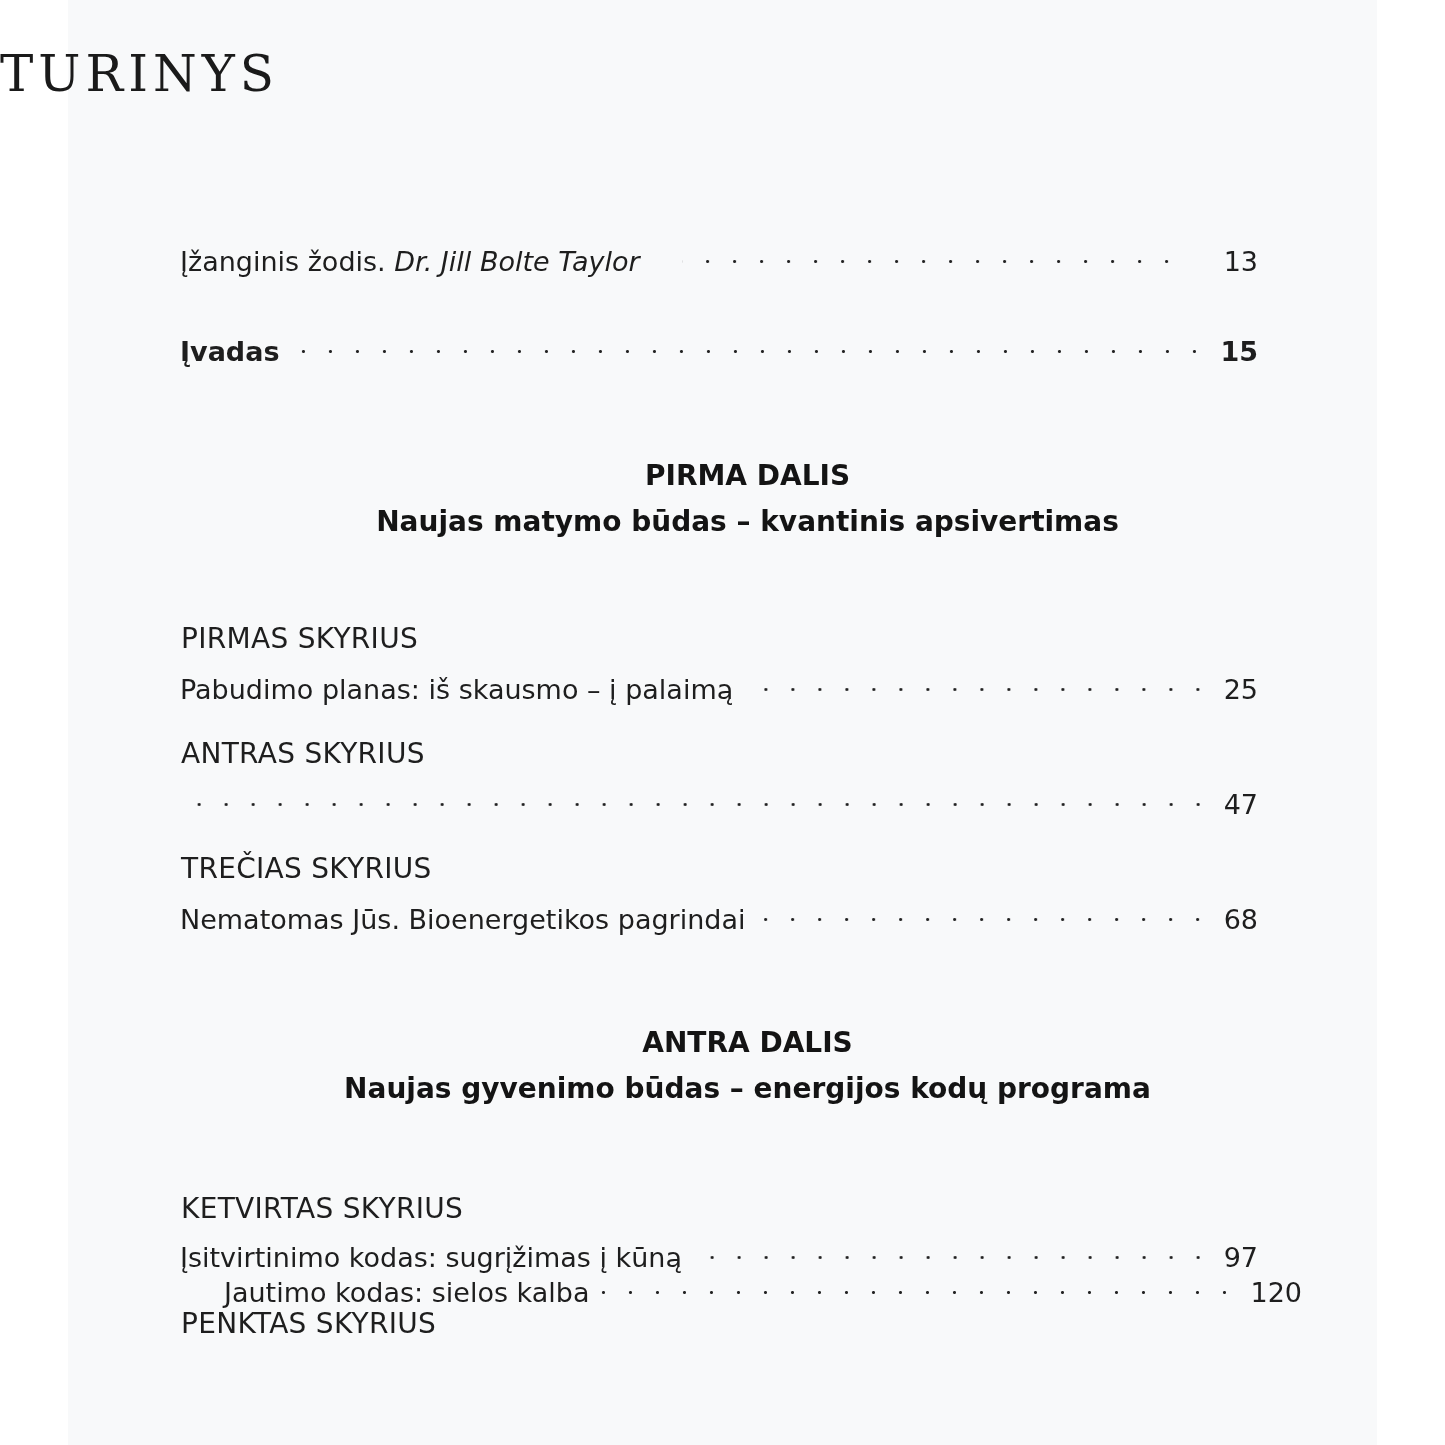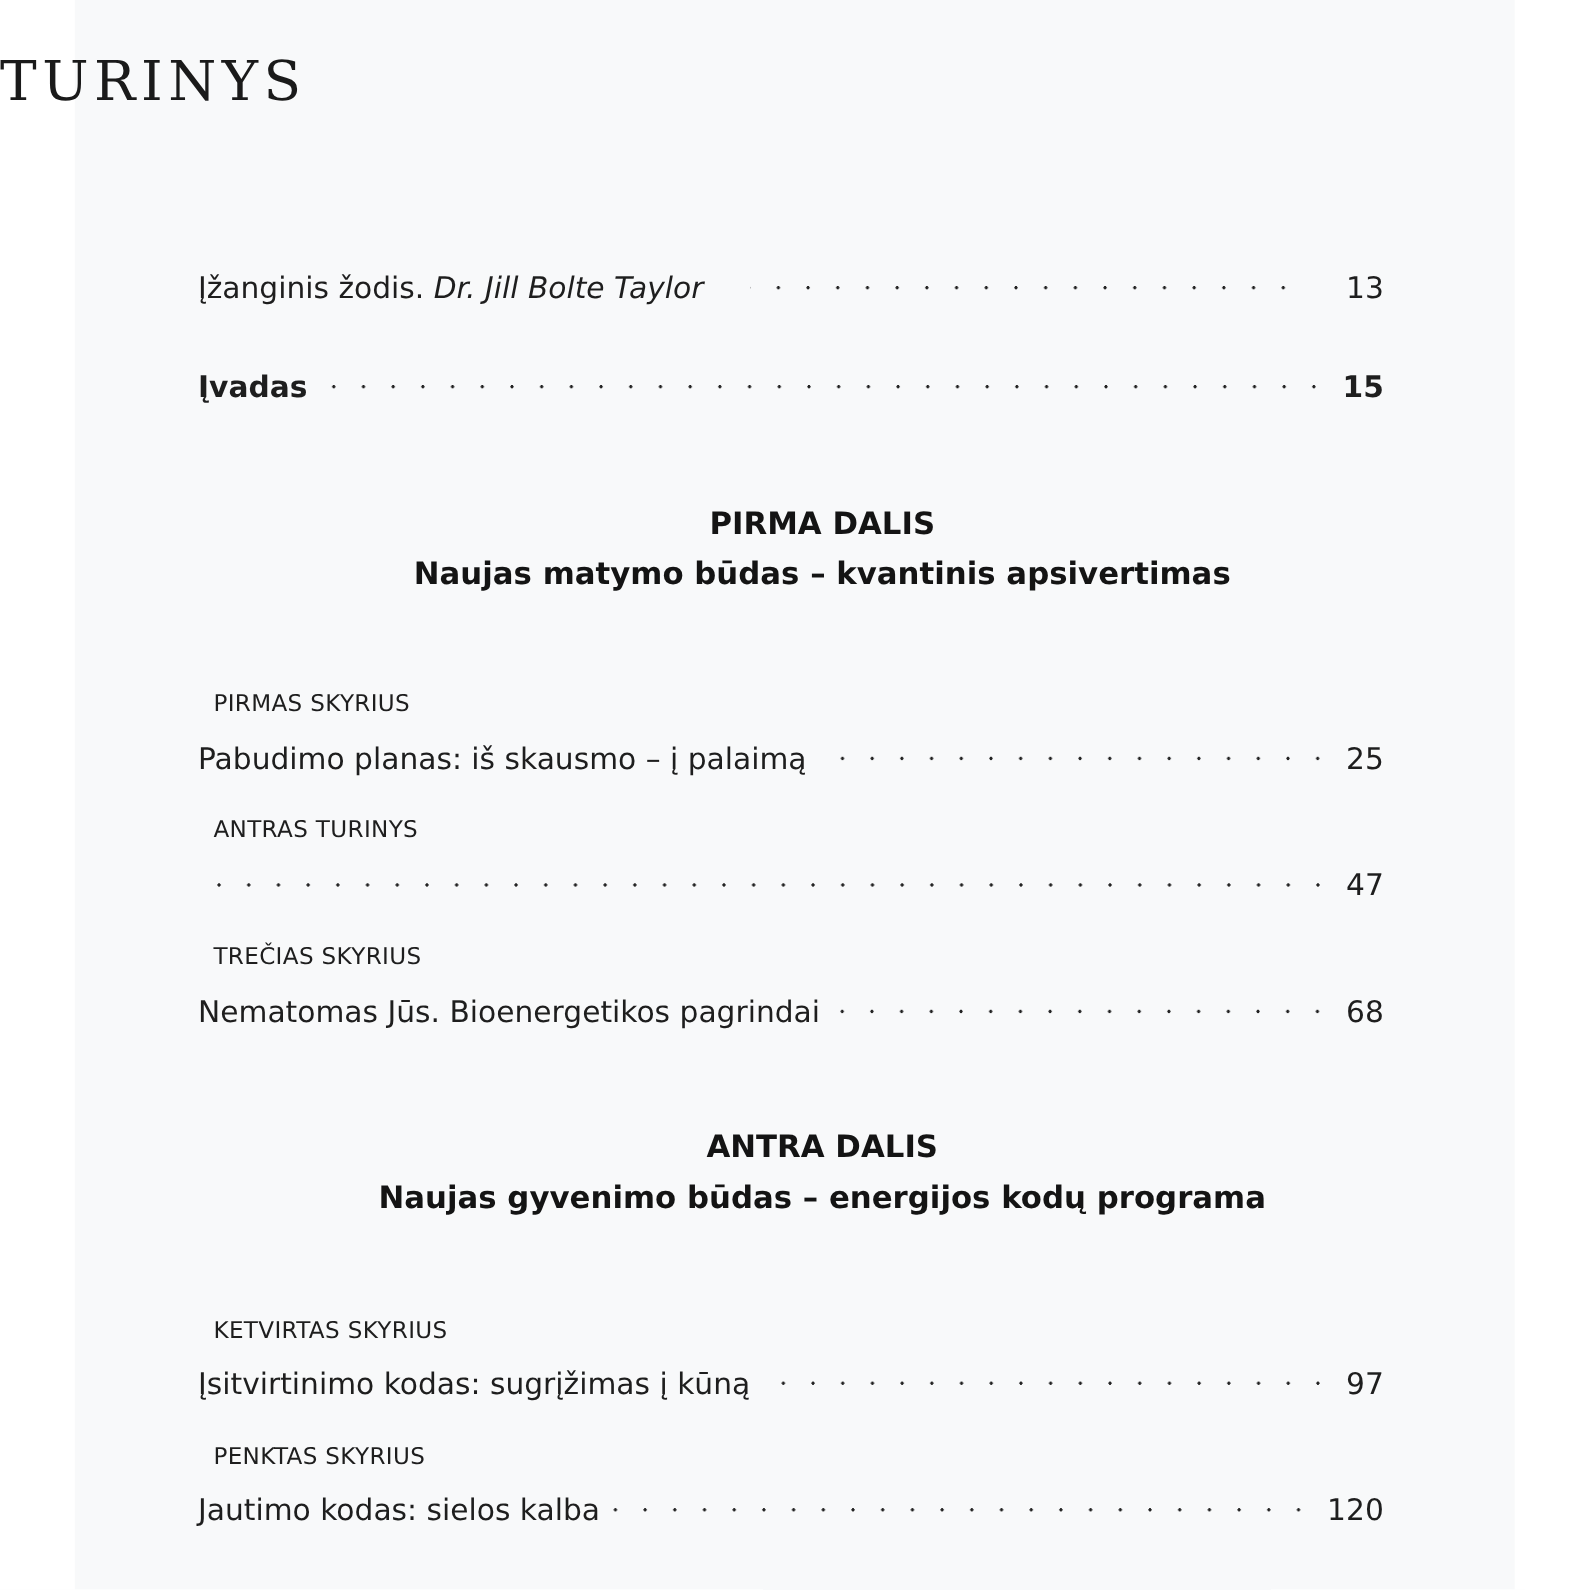--- a/index.html
+++ b/index.html
@@ -73,22 +73,22 @@
       background-repeat: repeat-x;
     }
     .entry .pagenum {
       flex: 0 0 auto;
       padding-left: 12px;
       min-width: 34px;
       text-align: left;
     }
     .chapter-label {
       position: absolute;
-      left: 194px;
-      font-size: 21px;
+      left: 181px;
+      font-size: 28px;
       line-height: 34px;
       color: #1e1e1e;
       letter-spacing: 0.3px;
     }
     .part-heading {
       position: absolute;
       left: 0;
       width: 1495px;
       text-align: center;
       font-size: 28px;
@@ -119,21 +119,21 @@
 <div class="part-heading" style="top:458px;">PIRMA DALIS</div>
 <div class="part-heading" style="top:504px;">Naujas matymo būdas – kvantinis apsivertimas</div>
 
 <div class="chapter-label" style="top:622px;">PIRMAS SKYRIUS</div>
 <div class="entry" style="top:665px;">
   <span class="label">Pabudimo planas: iš skausmo – į palaimą</span>
   <span class="leader"></span>
   <span class="pagenum">25</span>
 </div>
 
-<div class="chapter-label" style="top:737px;">ANTRAS TURINYS</div>
+<div class="chapter-label" style="top:737px;">ANTRAS SKYRIUS</div>
 <div class="entry" style="top:780px;">
   <span class="leader"></span>
   <span class="pagenum">47</span>
 </div>
 
 <div class="chapter-label" style="top:852px;">TREČIAS SKYRIUS</div>
 <div class="entry" style="top:895px;">
   <span class="label">Nematomas Jūs. Bioenergetikos pagrindai</span>
   <span class="leader"></span>
   <span class="pagenum">68</span>
@@ -143,17 +143,17 @@
 <div class="part-heading" style="top:1071px;">Naujas gyvenimo būdas – energijos kodų programa</div>
 
 <div class="chapter-label" style="top:1192px;">KETVIRTAS SKYRIUS</div>
 <div class="entry" style="top:1233px;">
   <span class="label">Įsitvirtinimo kodas: sugrįžimas į kūną</span>
   <span class="leader"></span>
   <span class="pagenum">97</span>
 </div>
 
 <div class="chapter-label" style="top:1307px;">PENKTAS SKYRIUS</div>
-<div class="entry" style="top:1348px;">
+<div class="entry" style="top:1268px;margin-left:44px;">
   <span class="label">Jautimo kodas: sielos kalba</span>
   <span class="leader"></span>
   <span class="pagenum">120</span>
 </div>
 
 </body></html>

